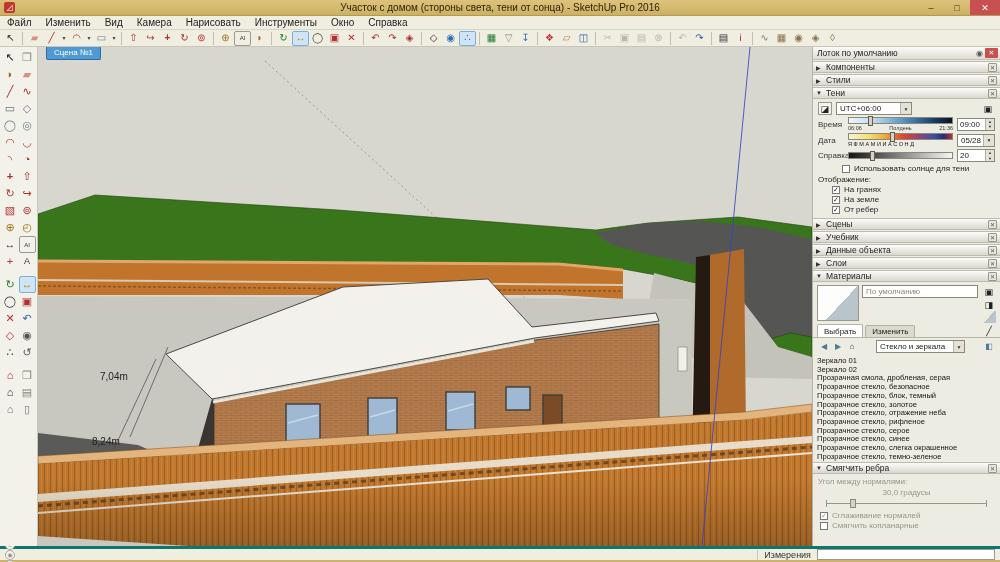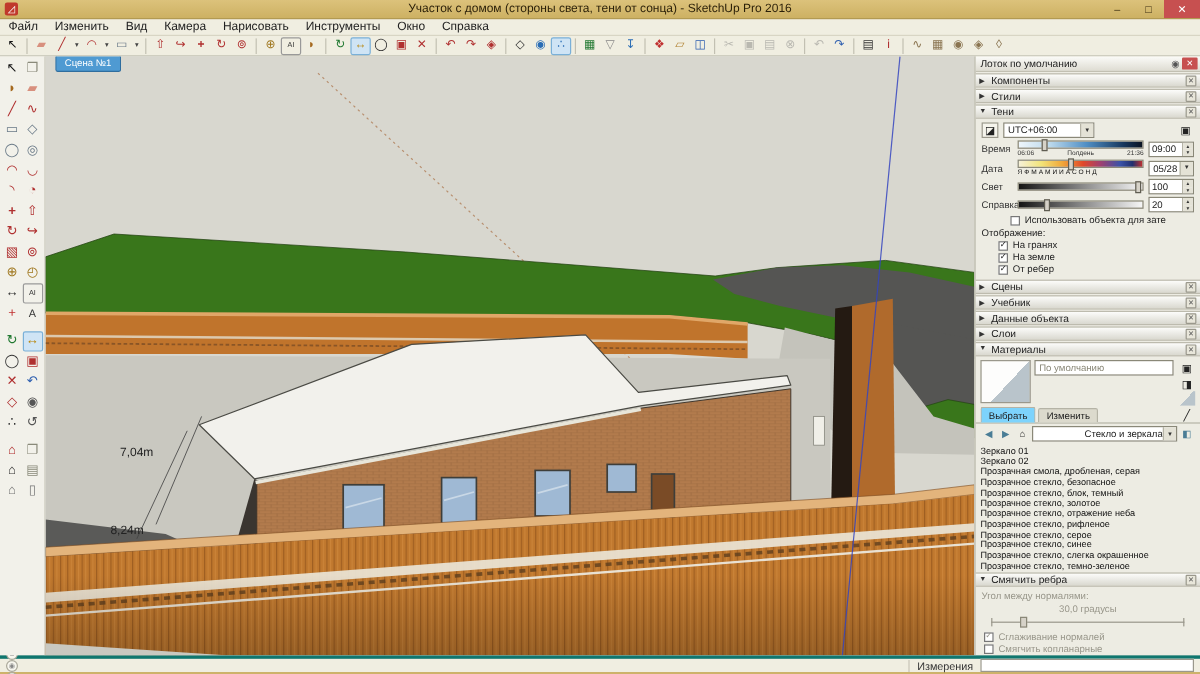--- a/index.html
+++ b/index.html
@@ -82,21 +82,21 @@
     justify-content:center;font-size:9px;flex:none;}
   .matprev{display:flex;padding:3px 4px 2px;}
   .swatch{width:42px;height:36px;border:1px solid #9a988c;background:linear-gradient(133deg,#fdfdfc 55%,#b9c4cb 55%);flex:none;}
   .matname{flex:1;height:13px;border:1px solid #8a8878;background:#fff;color:#8a8878;font-size:8px;
     padding:1px 3px;margin:0 3px;}
   .matcol{display:flex;flex-direction:column;justify-content:space-between;align-items:flex-end;}
   .minitri{width:15px;height:12px;background:linear-gradient(133deg,#edece3 52%,#b9c4cb 52%);}
   .tabs{display:flex;align-items:flex-end;padding:0 4px;border-bottom:1px solid #b5b3a6;height:13px;}
   .tab{border:1px solid #b5b3a6;border-bottom:none;padding:0 6px;height:12px;display:flex;align-items:center;
     background:#dcdacd;font-size:8px;border-radius:2px 2px 0 0;margin-right:2px;}
-  .tab.on{background:#7dd3fc;height:13px;}
+  .tab.on{background:#ffffff;height:13px;}
   .navrow{display:flex;align-items:center;padding:2px 4px;}
   .navrow .iconbtn{font-size:8px;color:#4a7d96;}
   .matlist{padding:2px 0 0 4px;}
   .mitem{font-size:7.6px;line-height:8.7px;white-space:nowrap;color:#111;}
   .soften{color:#98968a;}
   .soften .angle{text-align:center;margin:2px 0;}
   .slider2{position:relative;height:10px;margin:2px 8px;}
   .slider2 .line{position:absolute;left:0;right:0;top:4px;border-top:1px solid #98968a;}
   .slider2 .end{position:absolute;top:1px;width:1px;height:7px;background:#98968a;}
   .slider2 .th{position:absolute;top:0;left:24px;width:6px;height:9px;background:#d6d2c8;border:1px solid #8a8878;}
@@ -379,52 +379,37 @@
               <div class="thumb" style="left:40%"></div>
             </div>
           <div class="months">ЯФМАМИИАСОНД</div>
         </div>
         <div class="dditem" style="width:38px;">
           <span class="tx">05/28</span>
           <span class="da">▼</span>
         </div>
       </div>
       <div class="row">
-        <span class="slbl">Свет</span>
-        <div class="trackwrap">
-          <div class="track trackGray">
-              <div class="thumb" style="left:94%"></div>
-            </div>
-        </div>
-        <div class="spin">
-          <span class="val">100</span>
-          <span class="btns">
-              <span>▲</span>
-              <span>▼</span>
-            </span>
-        </div>
-      </div>
-      <div class="row">
         <span class="slbl">Справка</span>
         <div class="trackwrap">
           <div class="track trackGray">
               <div class="thumb" style="left:20%"></div>
             </div>
         </div>
         <div class="spin">
           <span class="val">20</span>
           <span class="btns">
               <span>▲</span>
               <span>▼</span>
             </span>
         </div>
       </div>
       <div class="cbrow" style="margin-left:24px;">
         <span class="cb"></span>
-        <span>Использовать объекта для зате</span>
+        <span>Использовать солнце для тени</span>
       </div>
       <div style="margin-top:2px;">Отображение:</div>
       <div class="cbrow">
           <span class="cb">✓</span>
         <span>На гранях</span>
         </div>
       <div class="cbrow">
           <span class="cb">✓</span>
         <span>На земле</span>
         </div>
@@ -472,21 +457,21 @@
     <div class="tabs">
       <span class="tab on">Выбрать</span>
       <span class="tab">Изменить</span>
       <span style="flex:1"></span>
       <span class="iconbtn">╱</span>
     </div>
     <div class="navrow">
       <span class="iconbtn">◀</span>
       <span class="iconbtn">▶</span>
       <span class="iconbtn" style="color:#333">⌂</span>
-      <div class="dditem" style="flex:1;margin:0 1px;text-align:right;">
+      <div class="dditem" style="flex:1;margin:0 17px;">
         <span class="tx">Стекло и зеркала</span>
         <span class="da">▼</span>
       </div>
       <span class="iconbtn">◧</span>
     </div>
     <div class="matlist">
       <div class="mitem">Зеркало 01</div>
         <div class="mitem">Зеркало 02</div>
         <div class="mitem">Прозрачная смола, дробленая, серая</div>
         <div class="mitem">Прозрачное стекло, безопасное</div>

